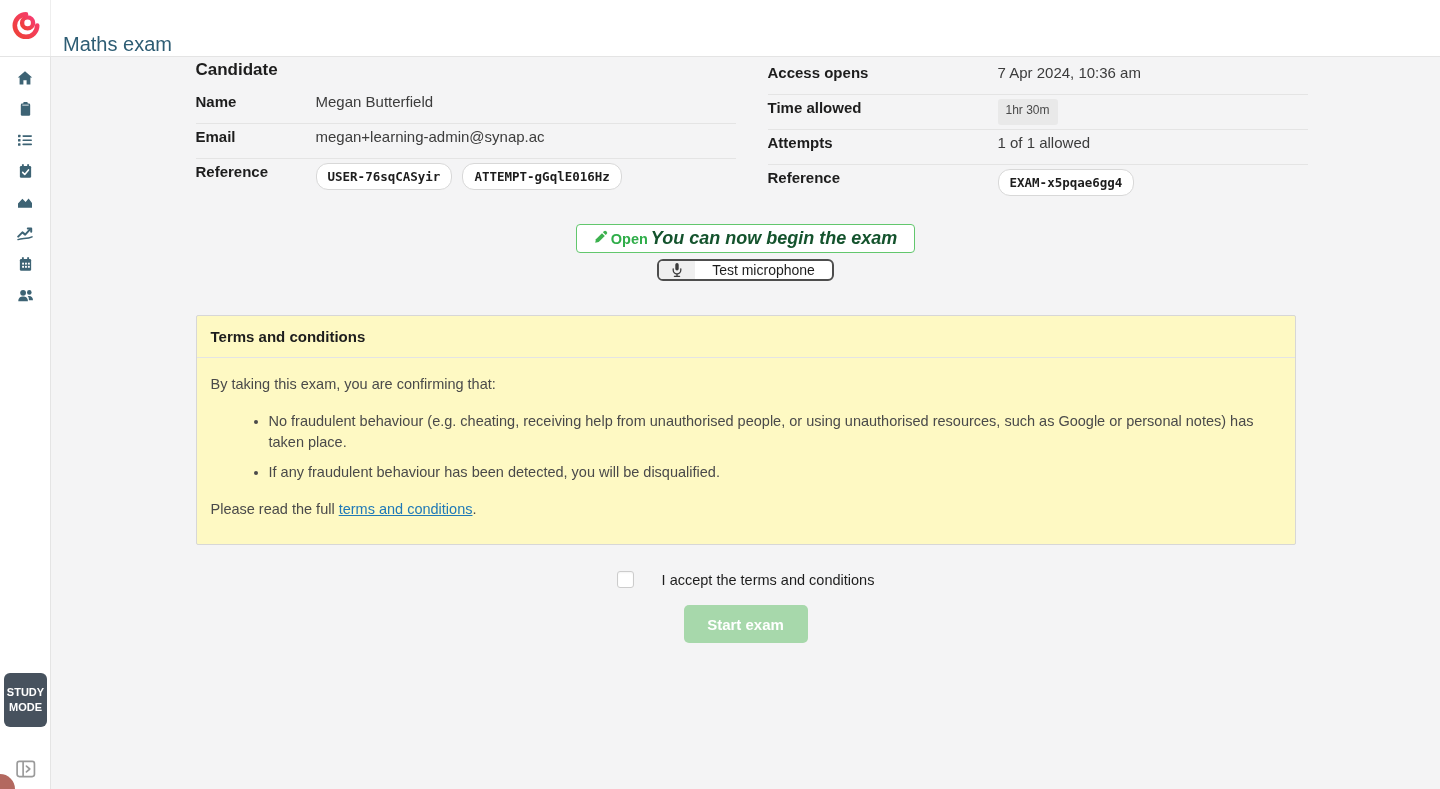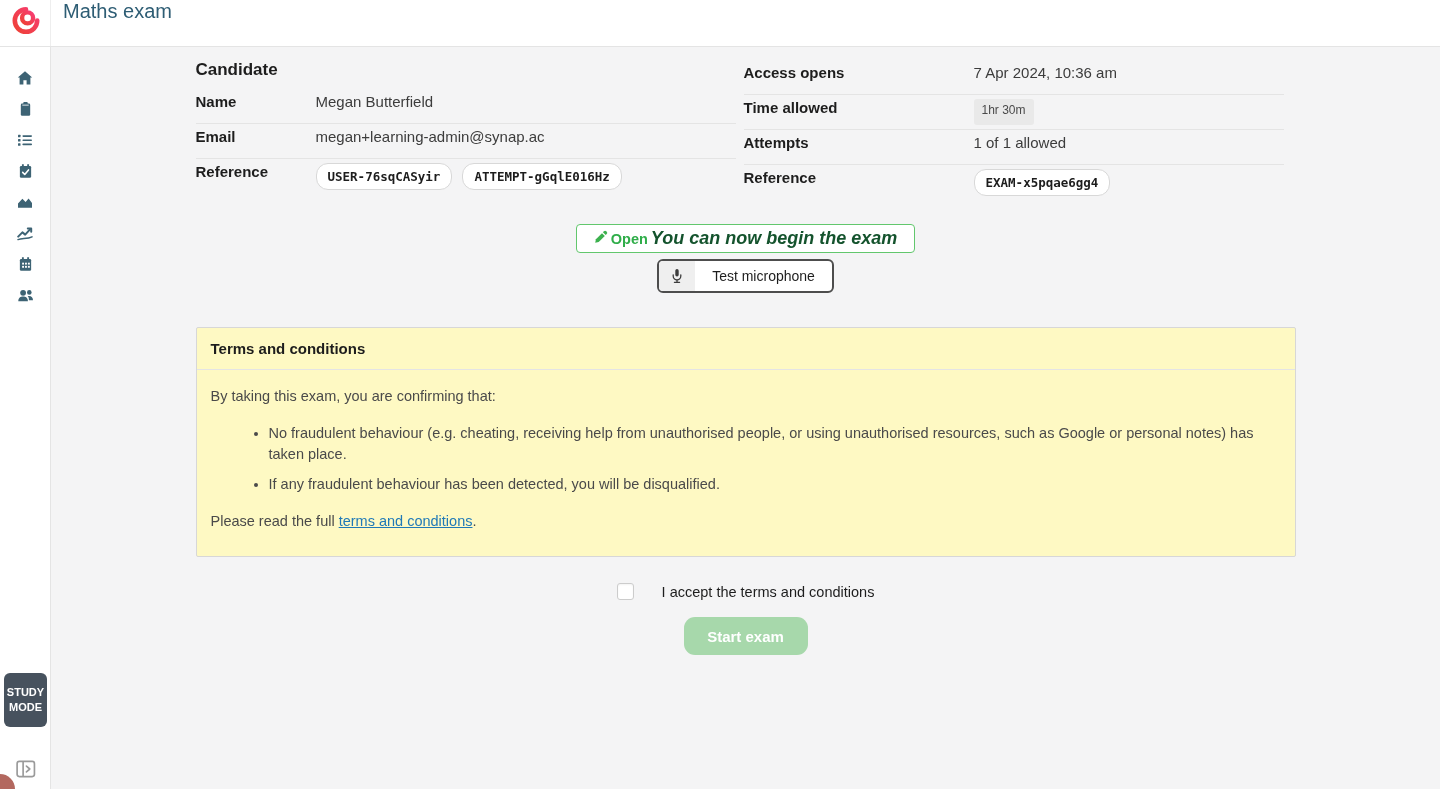--- a/index.html
+++ b/index.html
@@ -5,23 +5,23 @@
   * { margin: 0; padding: 0; box-sizing: border-box; }
   html, body { width: 1440px; height: 789px; overflow: hidden; }
   body {
     font-family: "Liberation Sans", "DejaVu Sans", sans-serif;
     background: #f4f4f5;
     color: #3c3c3c;
   }
 
   
   .header {
-    position: fixed; top: 0; left: 0; right: 0; height: 47px;
+    position: fixed; top: 0; left: 0; right: 0; height: 57px;
     background: #ffffff; border-bottom: 1px solid #e4e4e4;
-    display: flex; align-items: flex-start; z-index: 20;
+    display: flex; align-items: flex-end; z-index: 20;
   }
   .header .logo-cell {
     width: 51px; height: 100%; display: flex; align-items: center; justify-content: center;
     border-right: 1px solid #eeeeee; flex: 0 0 auto;
   }
   .page-title {
     margin-left: 12px; font-size: 20px; color: #2e5d74; font-weight: 400;
   }
 
   
@@ -53,21 +53,21 @@
 
   
   .main {
     position: absolute; top: 47px; left: 51px; right: 0; bottom: 0;
     background: #f4f4f5; overflow: hidden;
   }
   .container { width: 1100px; margin: 0 auto; }
 
   
   .info-grid {
-    display: grid; grid-template-columns: 540px 540px; column-gap: 8px;
+    display: grid; grid-template-columns: 540px 540px; column-gap: 32px;
     padding-top: 13px;
   }
   .section-title { font-size: 17px; font-weight: 700; color: #1d1d1d; margin: 0 0 9px 0; }
   .row {
     display: flex; min-height: 35px;
     border-bottom: 1px solid #e4e4e4; padding: 4px 0;
   }
   .row:last-child { border-bottom: none; }
   .row-label { font-size: 15px; font-weight: 700; color: #1d1d1d; flex: 0 0 auto; }
   .candidate .row-label { width: 120px; }
@@ -87,21 +87,21 @@
   
   .status-area { margin-top: 24px; display: flex; flex-direction: column; align-items: center; gap: 6px; }
   .open-box {
     display: inline-flex; align-items: center; gap: 3px; height: 29px;
     padding: 0 17px; background: #ffffff;
     border: 1px solid #62c76d; border-radius: 4px;
   }
   .open-state { font-size: 14.5px; font-weight: 700; color: #2fad49; }
   .open-msg { font-size: 18px; font-weight: 600; color: #14532d; font-style: italic; }
   .mic-btn {
-    display: inline-flex; align-items: stretch; height: 34px;
+    display: inline-flex; align-items: stretch; height: 22px;
     background: #ffffff; border: 2px solid #4d4d4d; border-radius: 6px;
     overflow: hidden; cursor: pointer; padding: 0;
   }
   .mic-btn .mic-seg {
     width: 36px; background: #efefef; display: flex; align-items: center; justify-content: center;
   }
   .mic-btn .mic-label {
     display: flex; align-items: center; padding: 0 17px;
     font-size: 14px; color: #1d1d1d; font-family: "Liberation Sans", sans-serif;
   }
@@ -125,21 +125,21 @@
     margin-top: 26px; display: flex; align-items: center; justify-content: center; gap: 28px;
   }
   .checkbox {
     width: 17px; height: 17px; background: #ffffff; border: 1px solid #cccccc;
     border-radius: 3px; box-shadow: inset 0 1px 2px rgba(0,0,0,0.05); cursor: pointer;
   }
   .accept-label { font-size: 14.5px; color: #1d1d1d; cursor: default; }
   .start-btn {
     display: block; margin: 17px auto 16px auto; width: 124px; height: 38px;
     background: #a7d8ab; color: #ffffff; font-size: 15px; font-weight: 700;
-    border: none; border-radius: 11px; font-family: "Liberation Sans", sans-serif;
+    border: none; border-radius: 5px; font-family: "Liberation Sans", sans-serif;
     cursor: not-allowed;
   }
 </style>
 </head>
 <body>
 
 <div class="header">
   <div class="logo-cell">
     <span>
       <svg width="30" height="30" viewBox="0 0 30 30">

